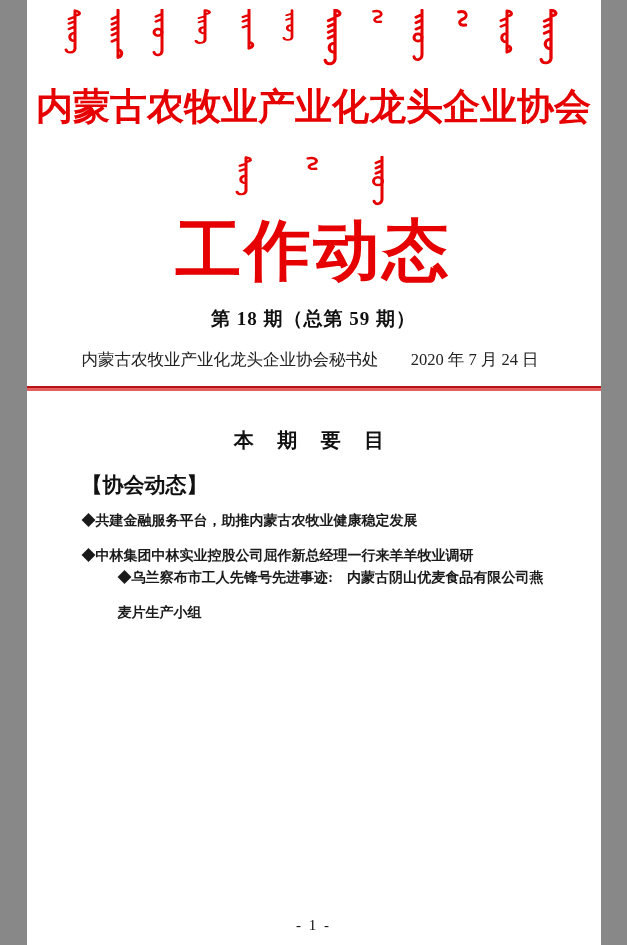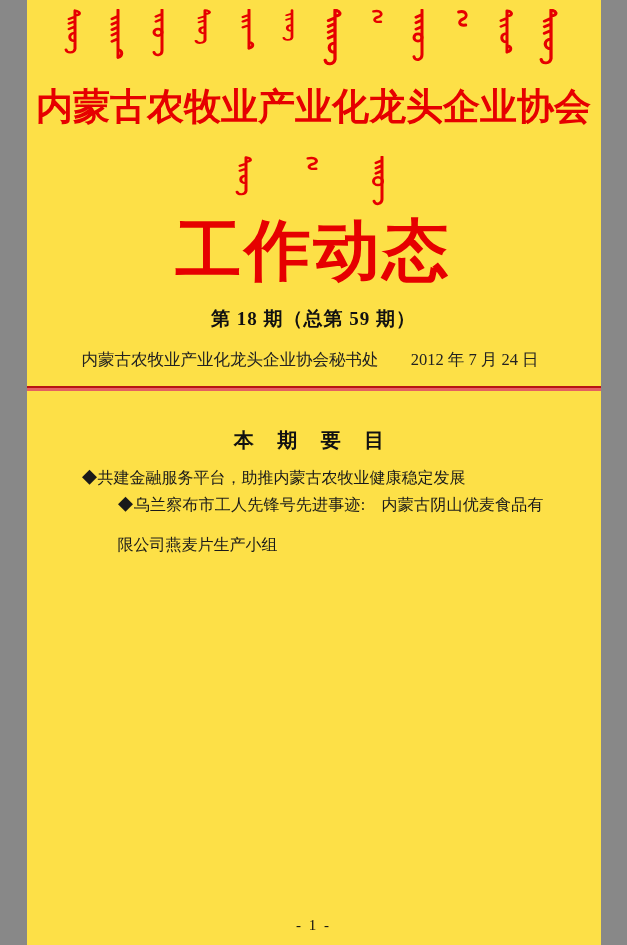--- a/index.html
+++ b/index.html
@@ -2,21 +2,21 @@
 <html><head>
 <meta charset="utf-8">
 <style>
   * { margin: 0; padding: 0; box-sizing: border-box; }
   html, body { background: #888; }
   .page {
     position: relative;
     width: 574px;
     height: 945px;
     margin: 0 auto;
-    background: #fde047;
+    background: #ffffff;
     font-family: "Liberation Serif", serif;
     overflow: hidden;
   }
   
   .mongol-row-top {
     display: flex;
     justify-content: space-between;
     align-items: flex-start;
     margin: 9px 37px 0 37px;
     height: 60px;
@@ -91,25 +91,26 @@
   }
   .section-heading {
     margin: 17px 55px 0 55px;
     font-family: "Liberation Sans", sans-serif;
     font-size: 21px;
     font-weight: bold;
     color: #111;
   }
   .toc-items { margin: 4px 57px 0 55px; }
   .toc-item {
-    font-size: 16px;
+    font-size: 14px;
     color: #1a1a1a;
     line-height: 2.5;
     text-align: justify;
     text-justify: inter-character;
+    font-weight: bold;
   }
   .toc-item.tight { margin-top: -13px; margin-left: 36px; }
   .page-number {
     position: absolute;
     bottom: 11px;
     left: 0;
     width: 100%;
     text-align: center;
     font-size: 15px;
     color: #111;
@@ -176,27 +177,29 @@
         <circle cx="7" cy="29" r="4.5"></circle>
       </svg>
   </div>
 
   <h2 class="bulletin-title">工作动态</h2>
 
   <div class="issue-line">第 18 期（总第 59 期）</div>
 
   <div class="pub-row">
     <span>内蒙古农牧业产业化龙头企业协会秘书处</span>
-    <span>2012 年 7 月 24 日</span>
+    <span>2020 年 7 月 24 日</span>
   </div>
 
   <div class="red-rule"></div>
 
   <div class="toc-heading">本 期 要 目</div>
+  <div class="section-heading">【协会动态】</div>
 
   <div class="toc-items">
     <p class="toc-item">◆共建金融服务平台，助推内蒙古农牧业健康稳定发展</p>
+    <p class="toc-item">◆中林集团中林实业控股公司屈作新总经理一行来羊羊牧业调研</p>
     <p class="toc-item tight">◆乌兰察布市工人先锋号先进事迹:　内蒙古阴山优麦食品有限公司燕麦片生产小组</p>
   </div>
 
   <div class="page-number">- 1 -</div>
 
 </div>
 
 </body></html>

